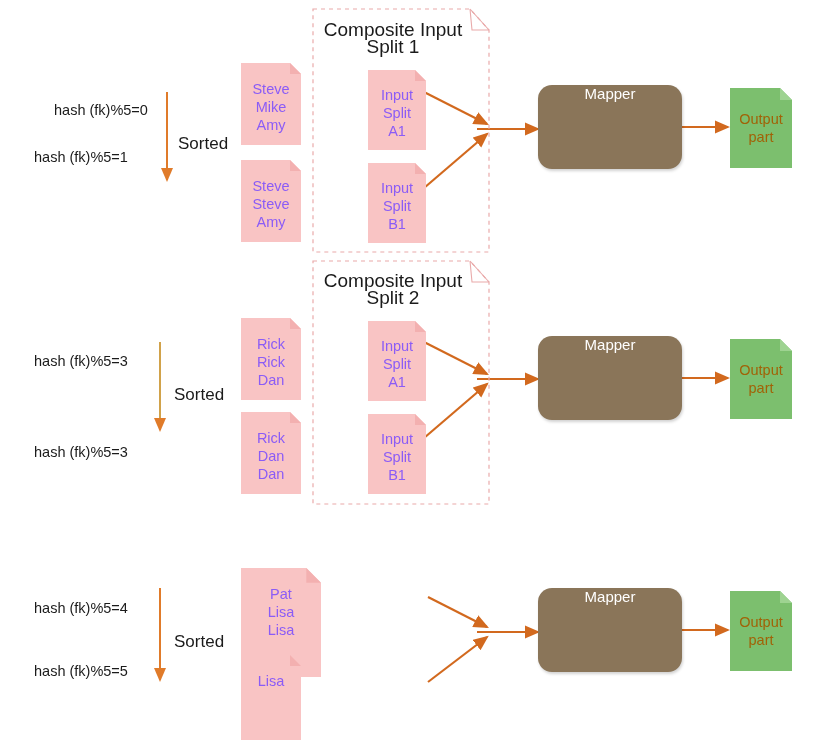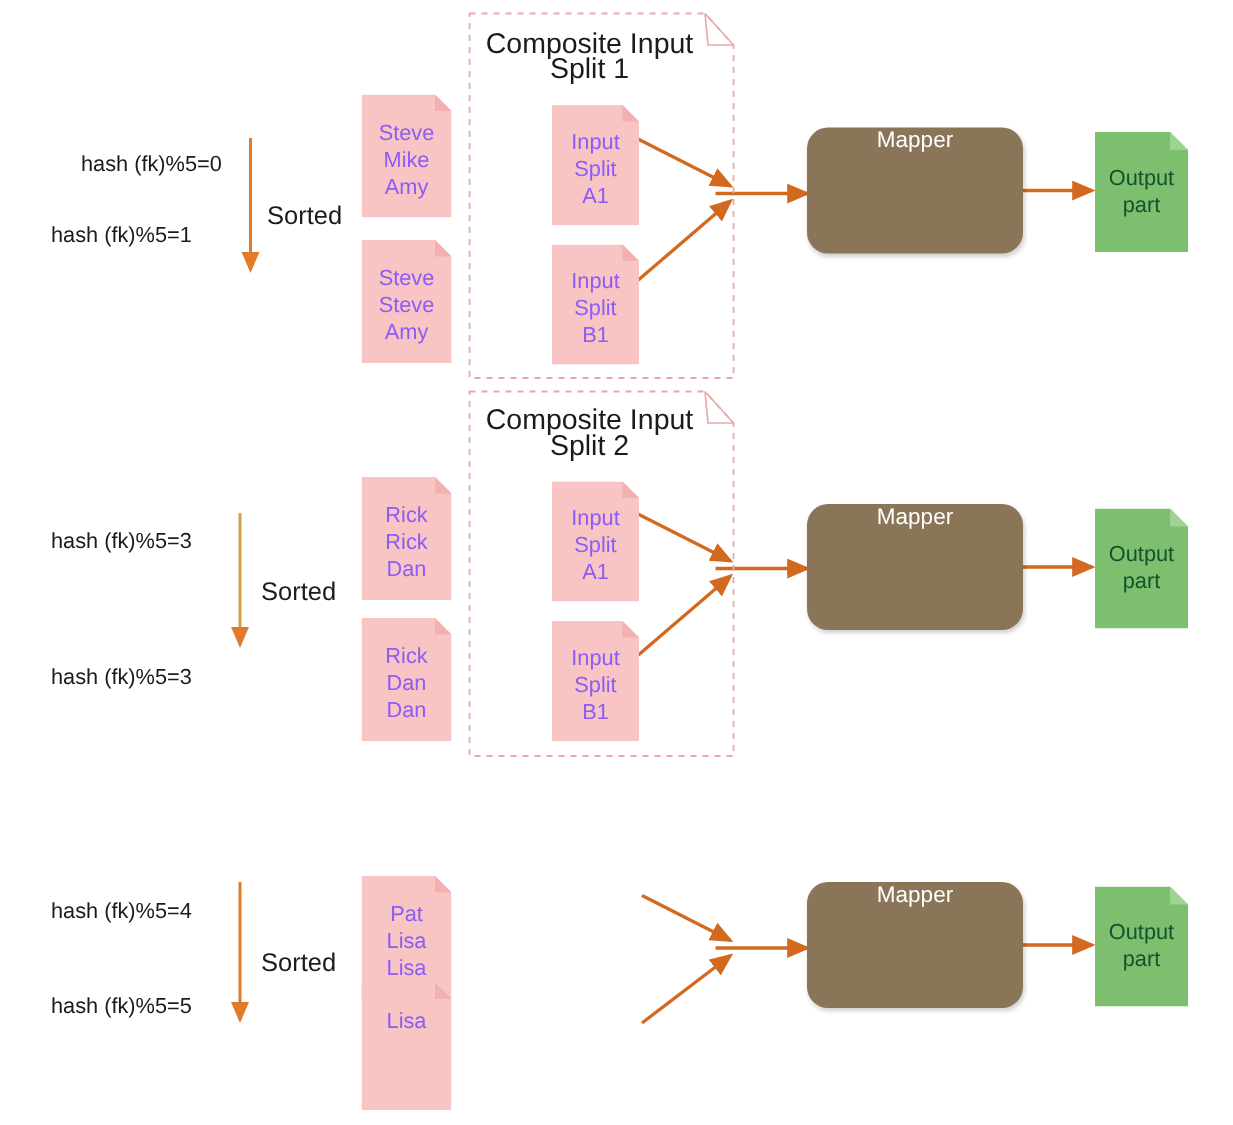--- a/index.html
+++ b/index.html
@@ -50,21 +50,21 @@
   .doc .doc-text {
     position: absolute;
     left: 0; right: 0;
     text-align: center;
     font-size: 14.5px;
     line-height: 18px;
     color: #1b1b1b;
     white-space: pre-line;
   }
   .doc.pink .doc-text { color: #8b5cf6; }
-  .doc.green .doc-text { color: #14532d; }
+  .doc.green .doc-text { color: #a16207; }
 
   
   .mapper {
     position: absolute;
     background: #8a7559;
     border-radius: 14px;
     box-shadow: 1px 2px 3px rgba(0,0,0,0.18);
     display: flex;
     align-items: flex-start;
     justify-content: center;
@@ -249,21 +249,21 @@
       <path d="M50,0 L50,12 L62,12 Z" fill="#9ed391"></path>
     </svg>
     <div class="doc-text" style="top:22px;">Output
 part</div>
   </div>
 
   <div class="abs hash-label" style="left:34px; top:601px;">hash (fk)%5=4</div>
   <div class="abs hash-label" style="left:34px; top:664px;">hash (fk)%5=5</div>
   <div class="abs sorted-label" style="left:174px; top:633px;">Sorted</div>
 
-  <div class="doc pink" style="left:241px; top:584px; width:60px; height:82px;">
+  <div class="doc pink" style="left:241px; top:568px; width:80px; height:82px;">
     <svg class="doc-body" viewBox="0 0 60 82" preserveAspectRatio="none">
       <path d="M0,0 L49,0 L60,11 L60,82 L0,82 Z" fill="#f9c4c4"></path>
       <path d="M49,0 L49,11 L60,11 Z" fill="#f3b0b0"></path>
     </svg>
     <div class="doc-text" style="top:17px;">Pat
 Lisa
 Lisa</div>
   </div>
 
   <div class="doc pink" style="left:241px; top:655px; width:60px; height:85px;">

